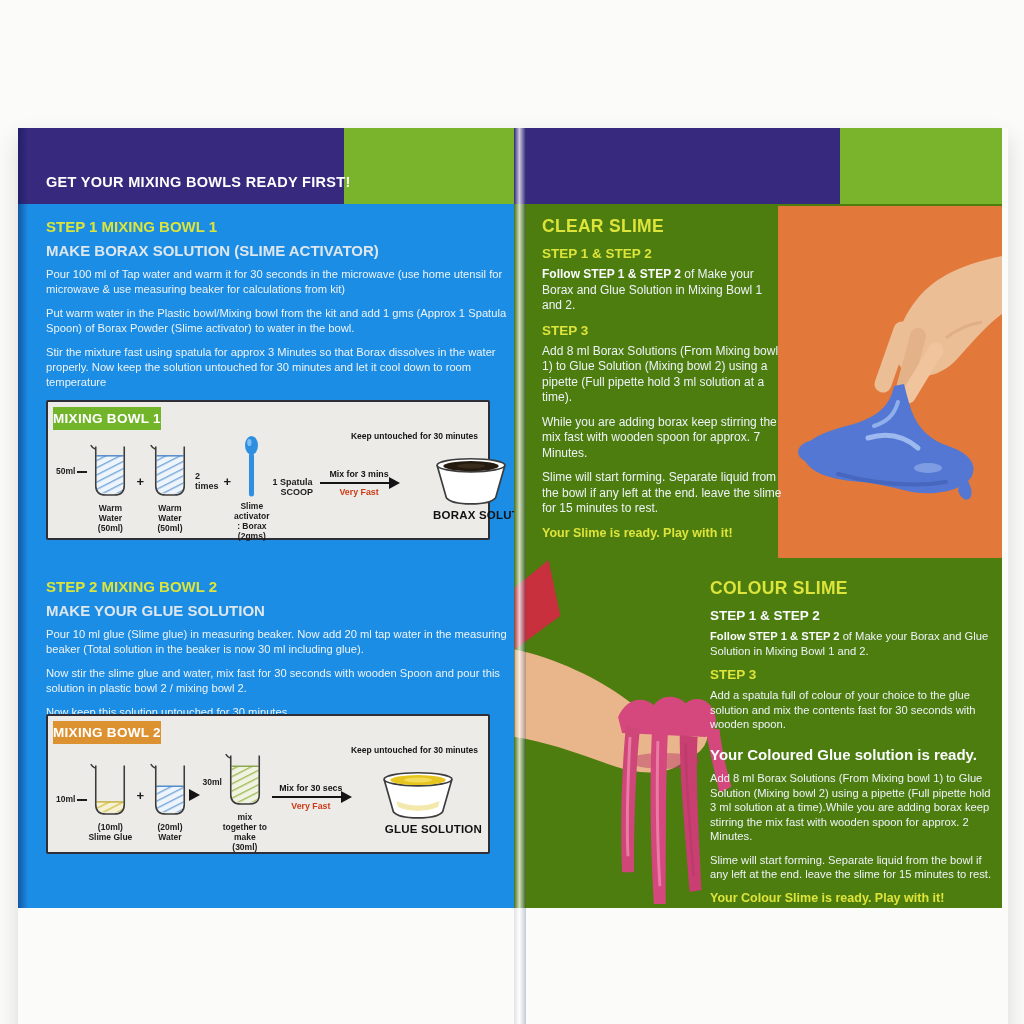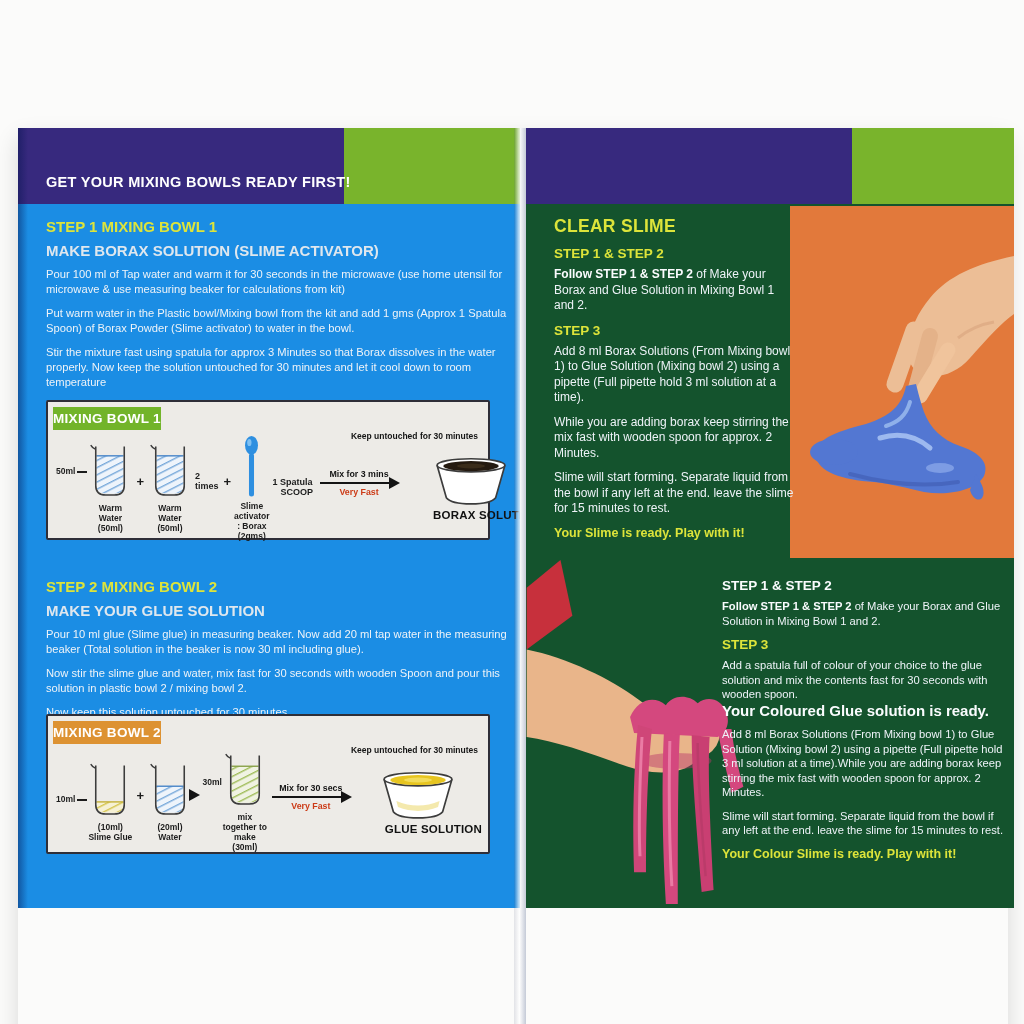--- a/index.html
+++ b/index.html
@@ -8,21 +8,21 @@
     background:#fbfbfa;
     font-family:"Liberation Sans", sans-serif;
     -webkit-font-smoothing:antialiased;
   }
   .leaflet{
     position:absolute;left:18px;top:128px;width:990px;height:927px;
     box-shadow:0 10px 22px rgba(0,0,0,.14);
   }
   .page{position:absolute;top:0;height:780px;overflow:hidden;}
   .page.left{left:0;width:502px;background:#1b8de4;}
-  .page.right{left:508px;width:488px;background:#14532d;}
+  .page.right{left:496px;width:488px;background:#4d7c0f;}
   .page.left::before{
     content:"";position:absolute;left:0;top:0;bottom:0;width:10px;
     background:linear-gradient(90deg,rgba(5,20,80,.45),rgba(5,20,80,0));z-index:9;
   }
   .fold{
     position:absolute;left:496px;top:0;width:12px;height:100%;z-index:10;
     background:linear-gradient(90deg,rgba(0,10,60,.10) 0%,rgba(255,255,255,.75) 45%,rgba(4,30,90,.22) 100%);
   }
   
   .band-purple{position:absolute;top:0;height:76px;background:#37297e;}
@@ -267,21 +267,21 @@
       <ellipse cx="150" cy="262" rx="14" ry="5" fill="#7d9ce4"></ellipse>
       <path d="M60 268 C 90 276 130 282 168 276" stroke="#3f5cb0" stroke-width="4" fill="none" stroke-linecap="round" opacity=".6"></path>
     </svg>
 
     <div class="clear-col">
       <h1 class="yellow">CLEAR SLIME</h1>
       <div class="stephead yellow">STEP 1 &amp; STEP 2</div>
       <p><span class="lead-bold">Follow STEP 1 &amp; STEP 2</span><span> of  Make your Borax and Glue Solution in Mixing Bowl 1 and 2.</span></p>
       <div class="stephead yellow">STEP 3</div>
       <p>Add 8 ml Borax Solutions (From Mixing bowl 1) to Glue Solution (Mixing bowl 2) using a pipette (Full pipette hold 3 ml solution at a time).</p>
-      <p>While you are adding borax keep stirring the mix fast with wooden spoon for approx. 2 Minutes.</p>
+      <p>While you are adding borax keep stirring the mix fast with wooden spoon for approx. 7 Minutes.</p>
       <p>Slime will start forming. Separate liquid from the bowl if any left at the end. leave the slime for 15 minutes to rest.</p>
       <div class="ready-y">Your Slime is ready. Play with it!</div>
     </div>
 
     <svg class="pink-photo" viewBox="0 0 232 352">
       <path d="M0 30 L34 2 L46 58 L0 92 Z" fill="#c7303c"></path>
       <path d="M0 92 C 40 100 86 122 112 142 C 128 154 142 158 154 156 C 172 162 180 184 172 202 C 160 218 128 220 96 208 C 64 196 28 184 0 180 Z" fill="#e9b58a"></path>
       <ellipse cx="152" cy="178" rx="42" ry="28" fill="#e9b58a"></ellipse>
       <circle cx="126" cy="160" r="10" fill="#f2c49c"></circle>
       <circle cx="146" cy="157" r="10" fill="#f2c49c"></circle>
@@ -292,24 +292,25 @@
       <path d="M112 168 C 108 210 106 258 108 316 L 120 316 C 120 258 122 210 126 172 Z" fill="#cf4678"></path>
       <path d="M138 176 C 136 220 136 280 140 348 L 152 348 C 152 280 152 220 154 178 Z" fill="#d4487e"></path>
       <path d="M166 178 C 166 214 170 260 176 336 L 188 334 C 184 258 182 214 184 180 Z" fill="#c93f72"></path>
       <path d="M192 172 C 196 196 202 218 206 236 L 218 230 C 212 210 208 190 206 172 Z" fill="#d4487e"></path>
       <path d="M116 180 C 114 220 112 260 114 300" stroke="#ea7ba4" stroke-width="3" fill="none"></path>
       <path d="M144 184 C 143 230 143 280 146 330" stroke="#ea7ba4" stroke-width="3" fill="none"></path>
       <path d="M172 186 C 172 224 176 270 180 320" stroke="#b53a66" stroke-width="2.5" fill="none" opacity=".7"></path>
     </svg>
 
     <div class="colour-col">
+      <h1 class="yellow">COLOUR SLIME</h1>
       <div class="stephead" style="color:#fafcfe;">STEP 1 &amp; STEP 2</div>
       <p><span class="lead-bold">Follow STEP 1 &amp; STEP 2</span><span> of  Make your Borax and Glue Solution in Mixing Bowl 1 and 2.</span></p>
       <div class="stephead yellow">STEP 3</div>
-      <p style="margin-bottom:2px;">Add a spatula full of colour of your choice to the glue solution and mix the contents fast for 30 seconds with wooden spoon.</p>
+      <p style="margin-bottom:16px;">Add a spatula full of colour of your choice to the glue solution and mix the contents fast for 30 seconds with wooden spoon.</p>
       <div class="bold-line">Your Coloured Glue solution is ready.</div>
       <p>Add 8 ml Borax Solutions (From Mixing bowl 1) to Glue Solution (Mixing bowl 2) using a pipette (Full pipette hold 3 ml solution at a time).While you are adding borax keep stirring the mix fast with wooden spoon for approx. 2 Minutes.</p>
       <p>Slime will start forming. Separate liquid from the bowl if any left at the end. leave the slime for 15 minutes to rest.</p>
       <div class="ready-y">Your Colour Slime is ready. Play with it!</div>
     </div>
   </div>
 
   <div class="fold"></div>
 </div>
 

